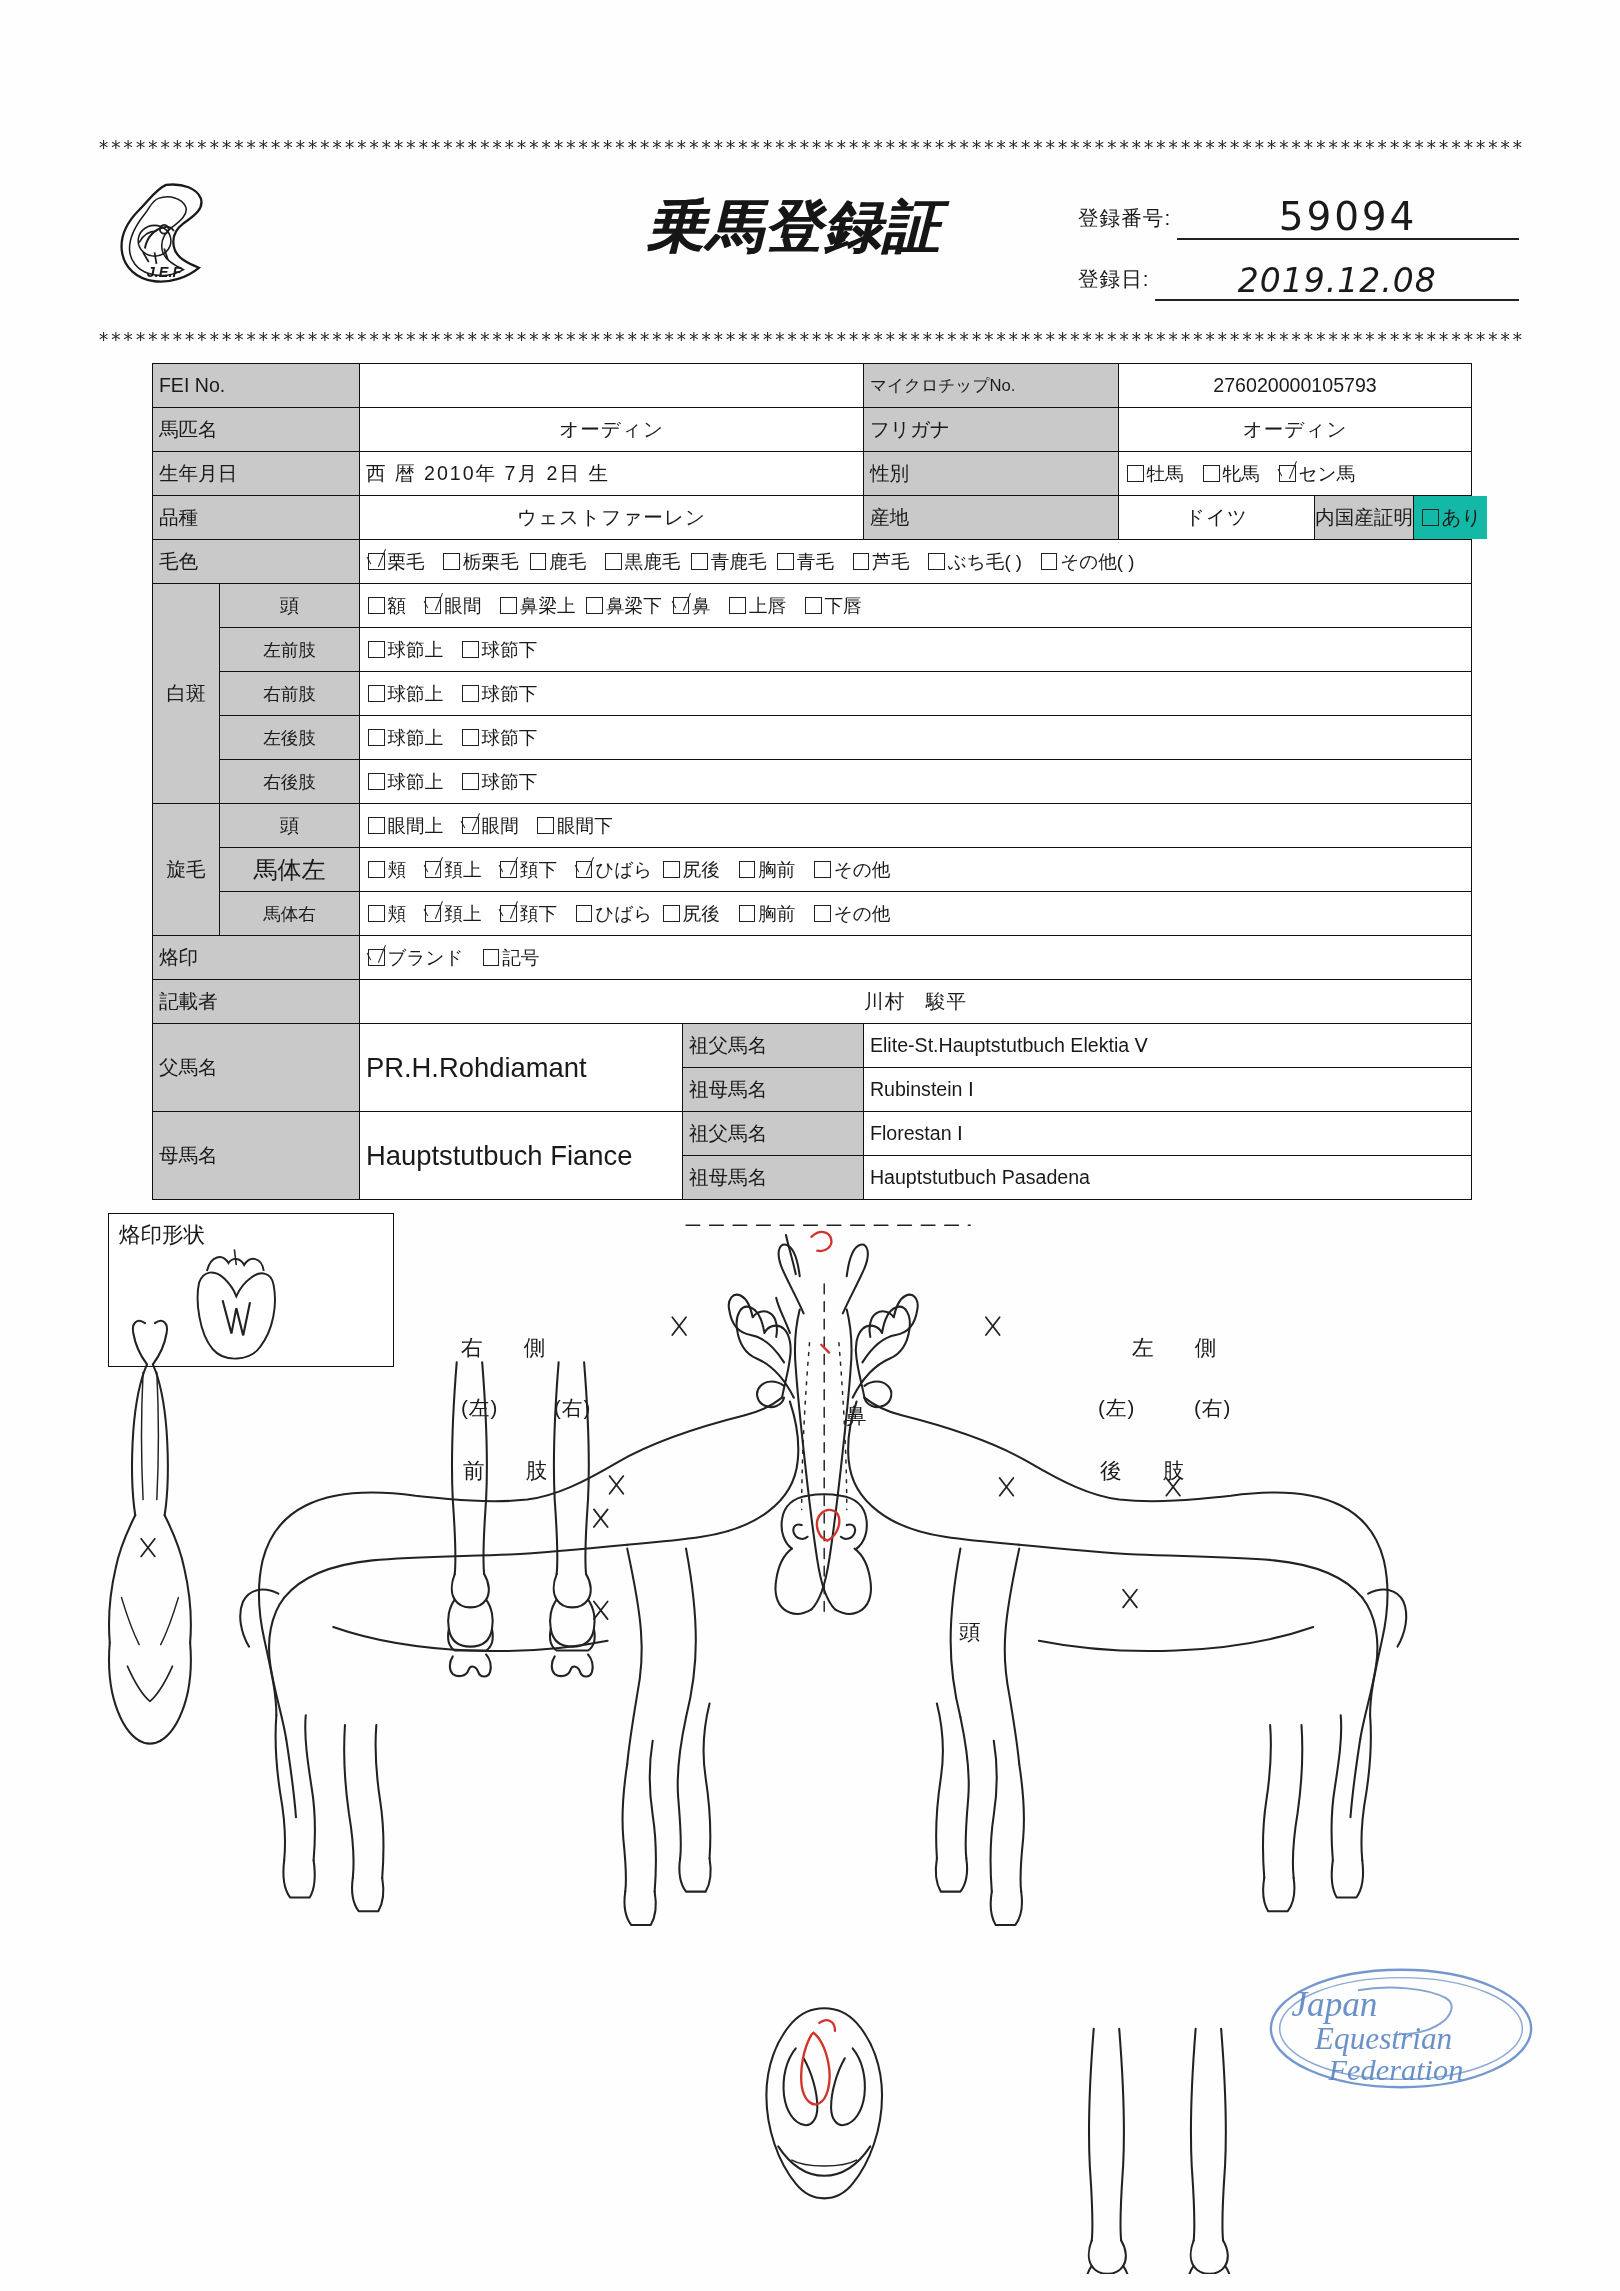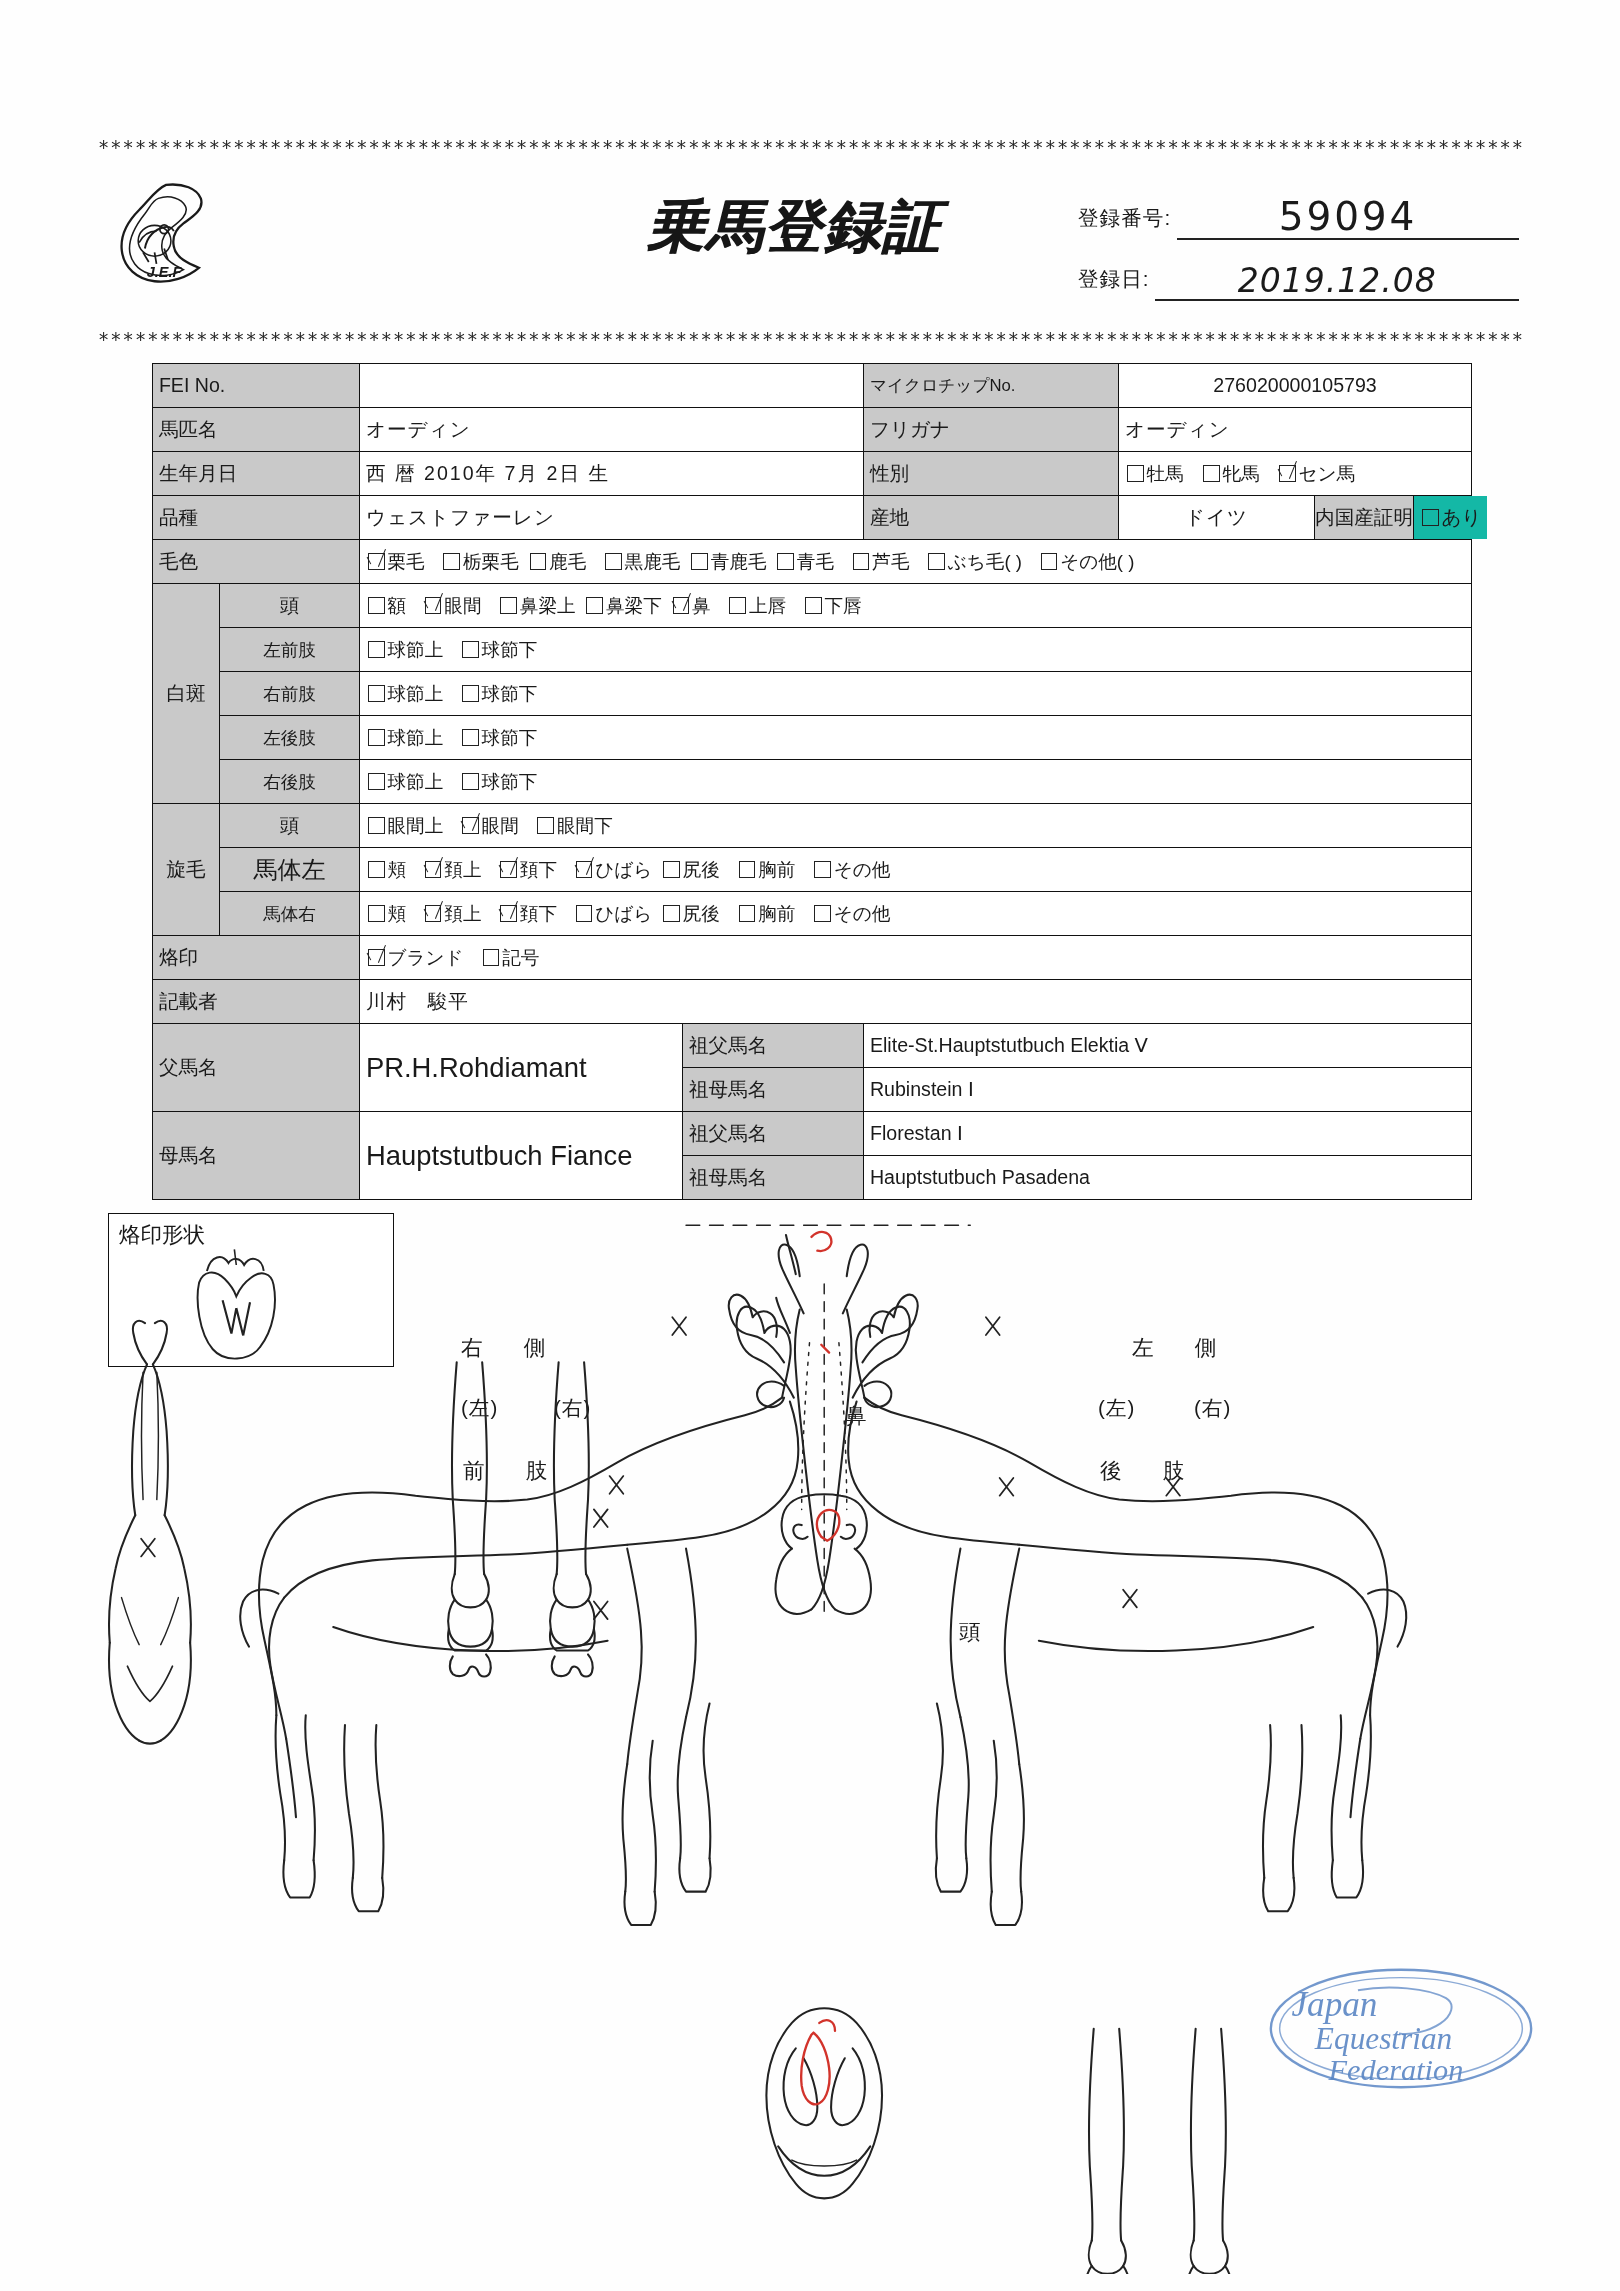--- a/index.html
+++ b/index.html
@@ -52,21 +52,21 @@
     position:absolute;left:152px;top:363px;width:1318px;
     border-collapse:collapse;table-layout:fixed;
   }
   table.main td{
     border:1.6px solid #111;padding:2px 5.9px;
     font-size:19.6px;vertical-align:middle;height:39px;
   }
   td.lbl{background:#c9c9c9;font-size:18.6px;text-align:left;padding-left:7.8px;white-space:nowrap;}
   td.lblc{background:#c9c9c9;font-size:18.6px;text-align:center;white-space:nowrap;}
   td.val{background:#fff;}
-  .big{font-size:26.5px;letter-spacing:1px;}
+  .big{font-size:26.5px;letter-spacing:1px;text-align:center;}
   .mid{font-size:22.5px;}
   .ctr{text-align:center;}
   td.tall{height:61px;}
 
   
   .cb{display:inline-block;position:relative;margin:0 2.9px 0 2px;}
   .cb .box{display:inline-block;width:14.7px;height:14.7px;border:1.6px solid #222;vertical-align:-2px;}
   .cb.on .box::after{
     content:"";position:absolute;left:1px;top:-4.9px;width:12.7px;height:18.6px;
     border-right:1.7px solid #222;transform:rotate(22deg);

